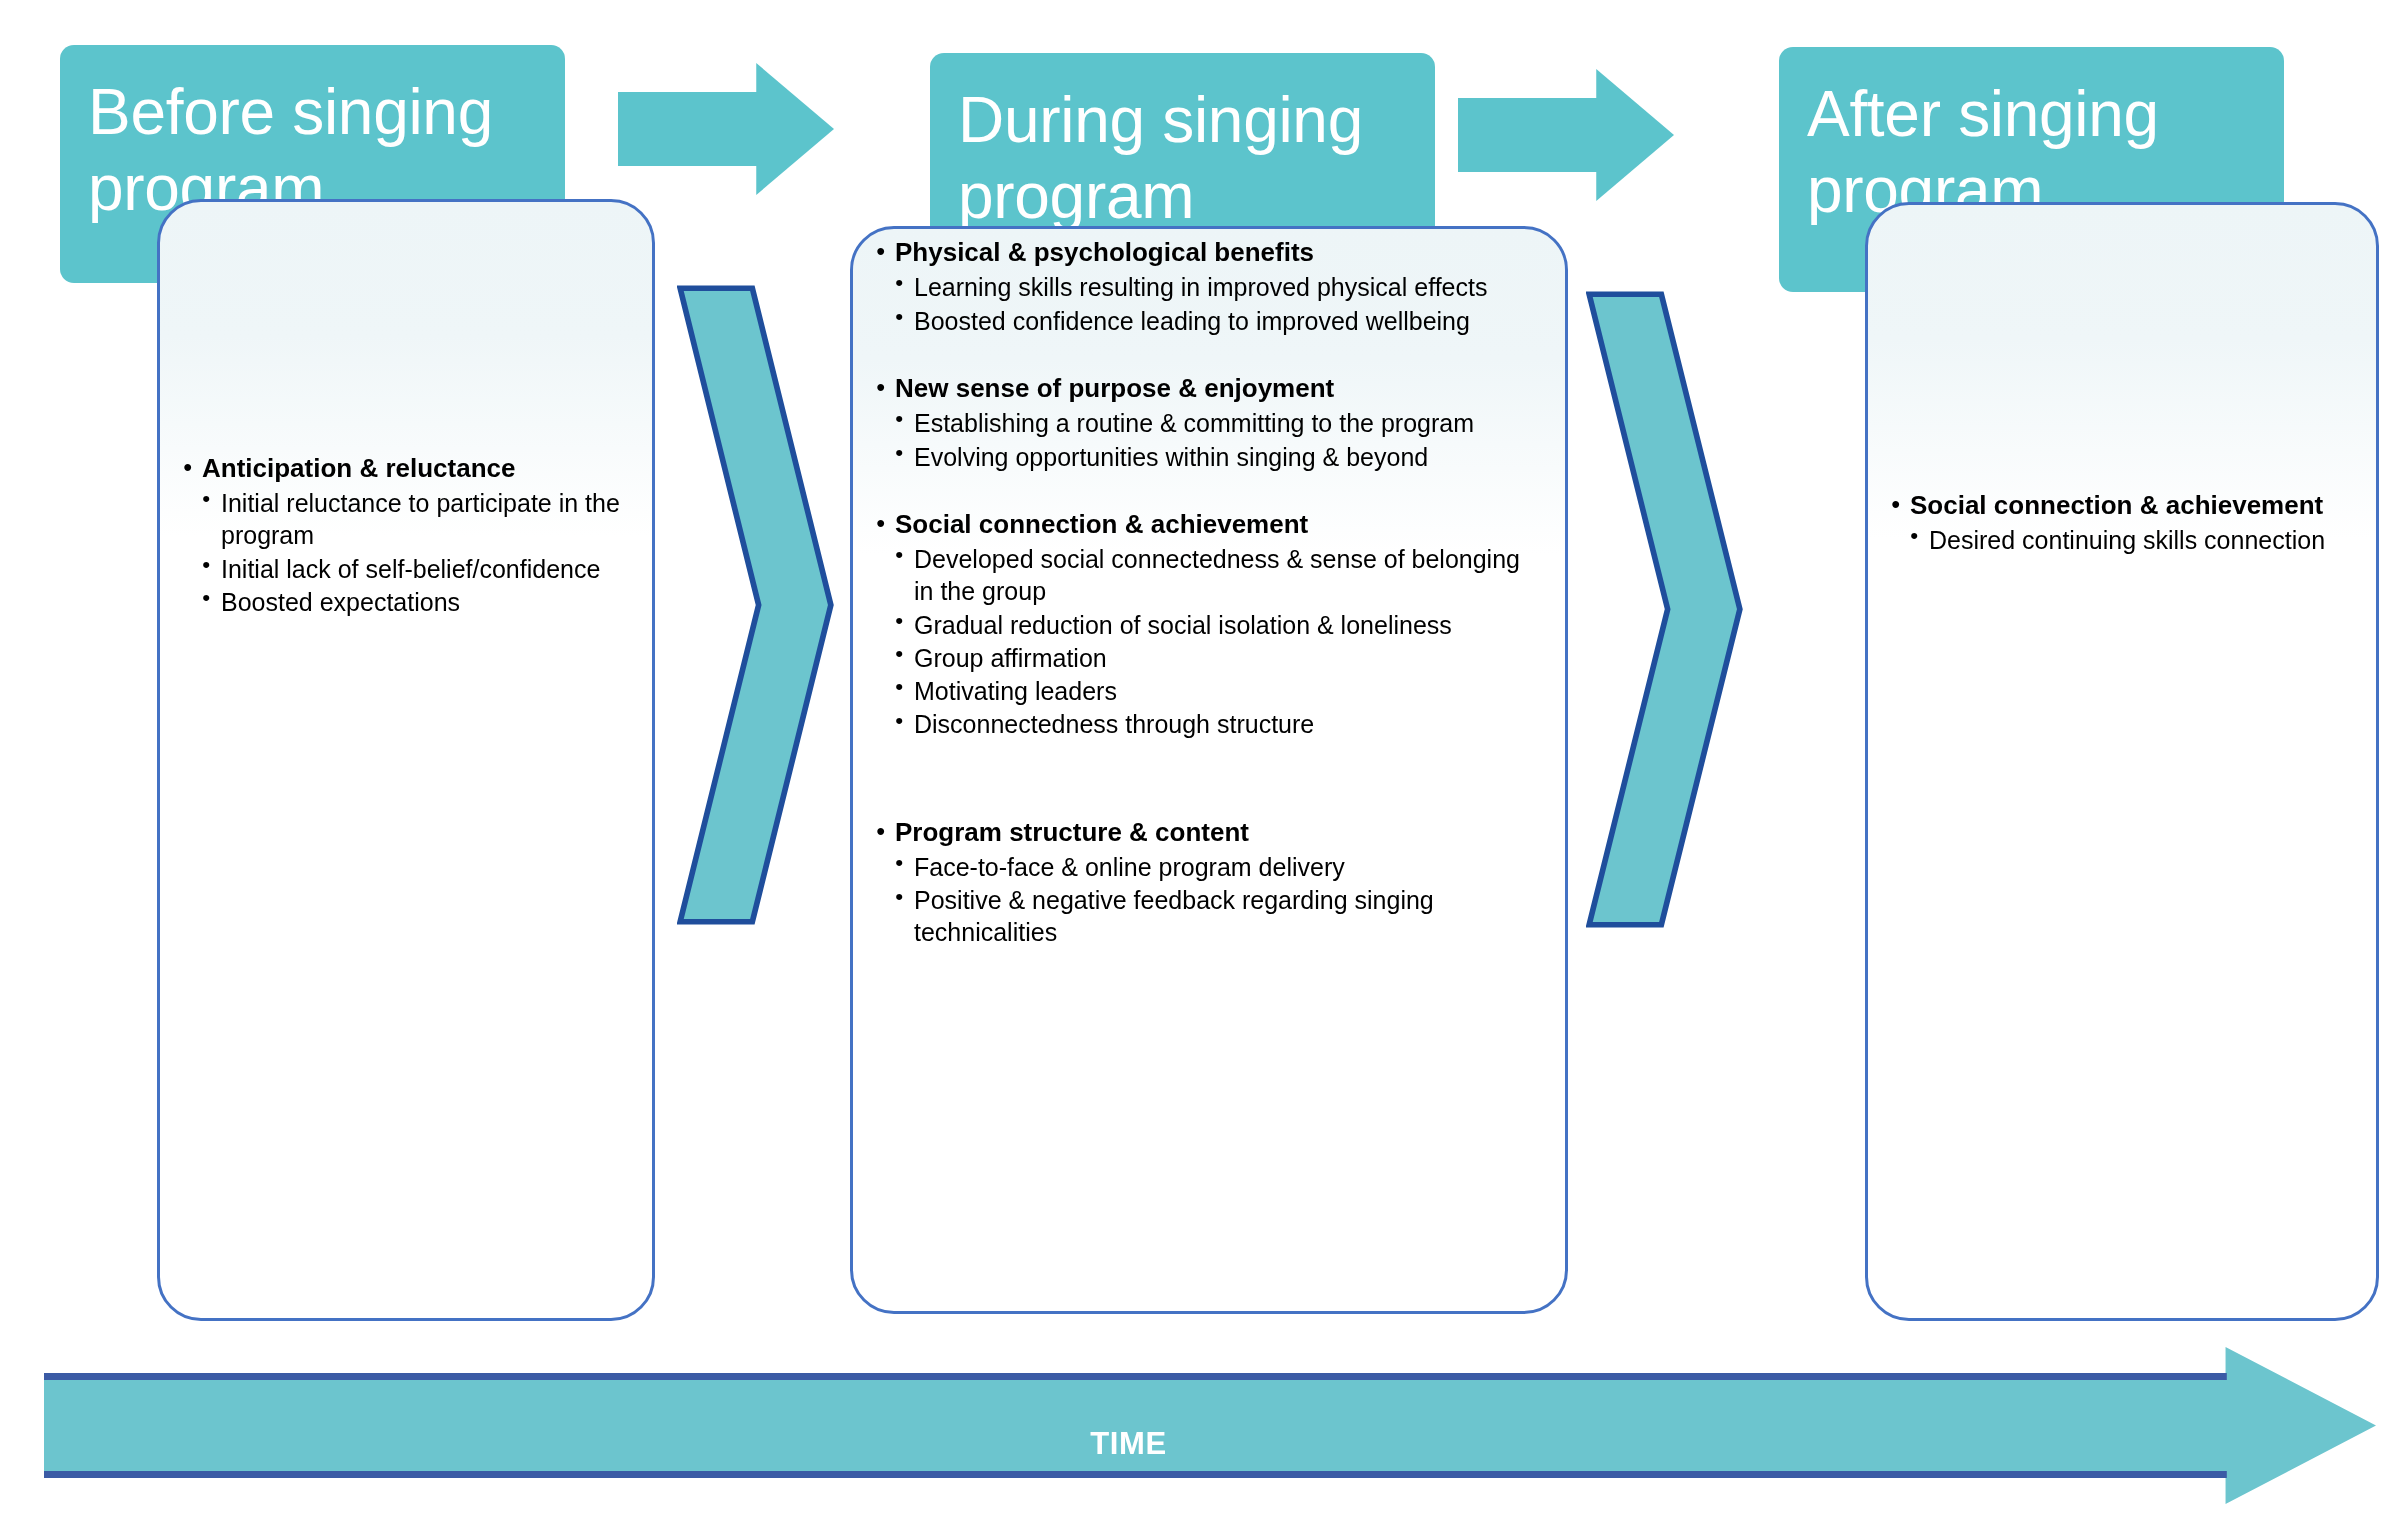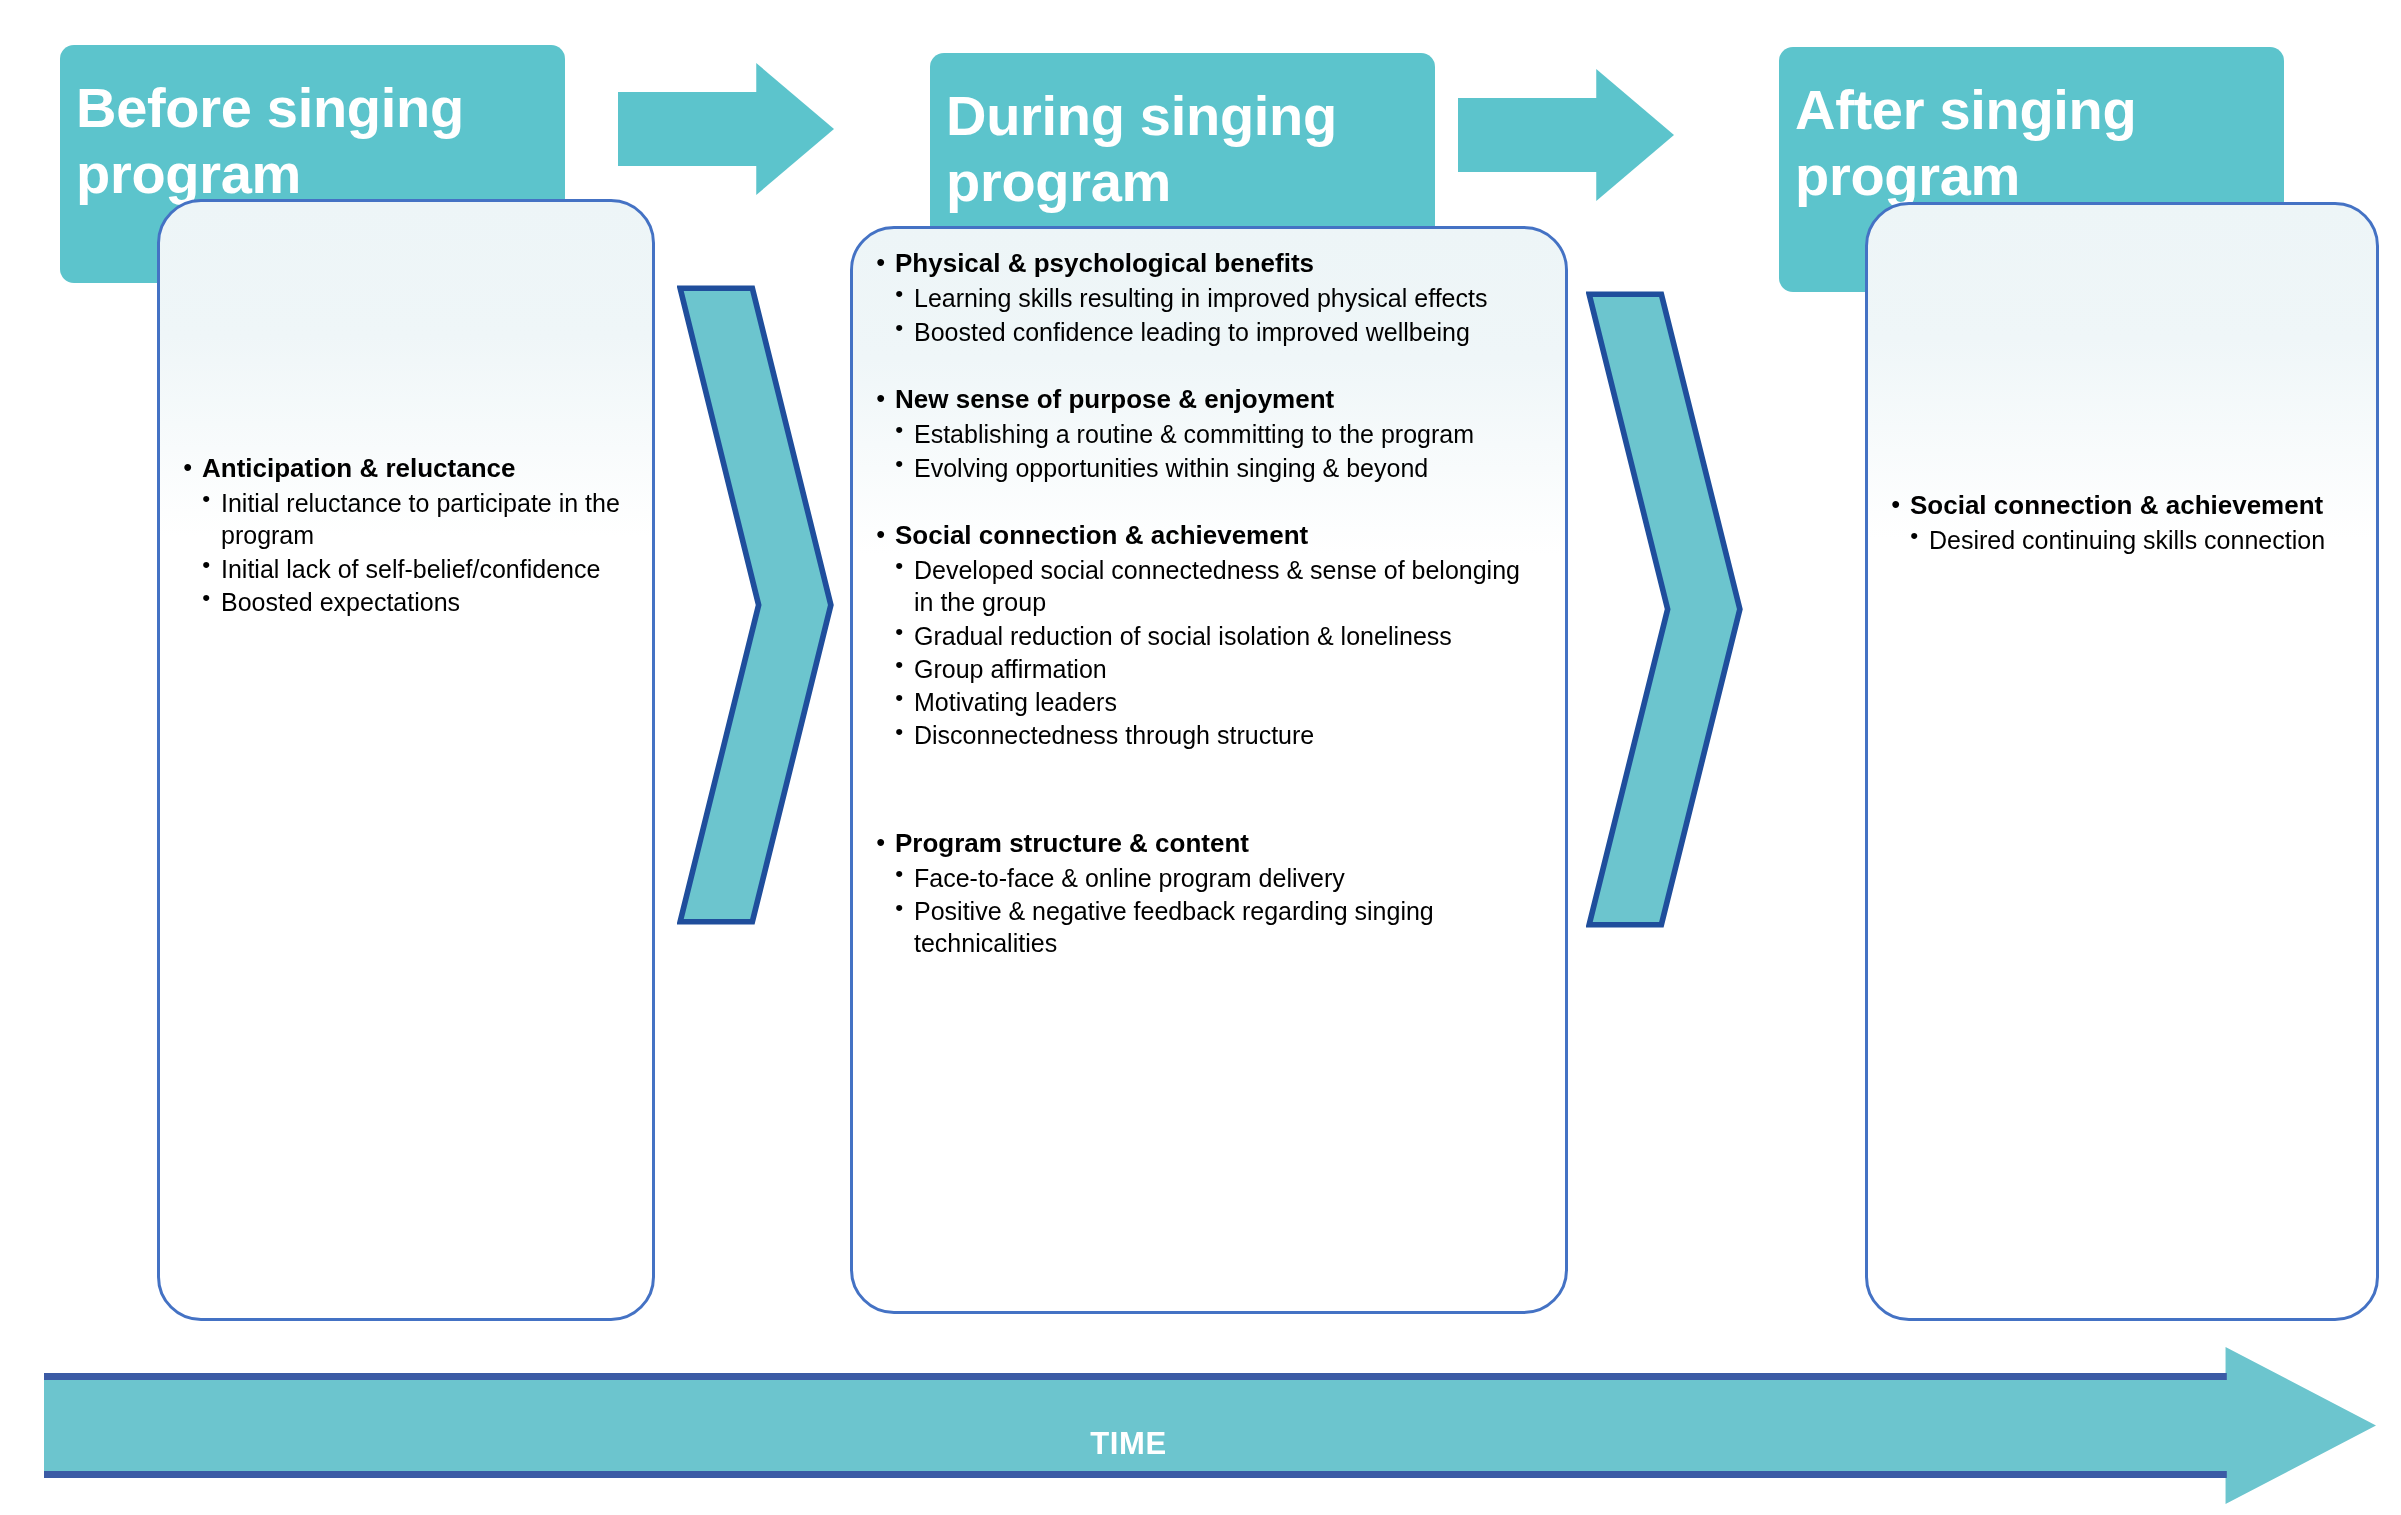--- a/index.html
+++ b/index.html
@@ -13,25 +13,25 @@
     background:#ffffff;
     overflow:hidden;
   }
 
   
   .phase-header{
     position:absolute;
     background:#5CC4CC;
     border-radius:14px;
     color:#ffffff;
-    font-weight:bold;
-    font-size:56px;
+    font-weight:normal;
+    font-size:64px;
     line-height:1.18;
     letter-spacing:-0.3px;
-    padding:30px 28px 0 16px;
+    padding:30px 28px 0 28px;
     box-sizing:border-box;
     z-index:2;
   }
 
   
   .phase-card{
     position:absolute;
     border:3.8px solid #4472C4;
     border-radius:44px;
     box-sizing:border-box;
@@ -167,21 +167,21 @@
 
   <svg class="chevron" style="left:677px; top:282px; width:157px; height:646px;" viewBox="0 0 250 1030" preserveAspectRatio="none">
     <polygon points="5,10 120,10 245,515 120,1020 5,1020 130,515" fill="#6CC5CE" stroke="#1F4E9C" stroke-width="9"></polygon>
   </svg>
 
   <div class="phase-header" style="left:930px; top:53px; width:505px; height:263px;">
     <span>During singing program</span>
   </div>
 
   <div class="phase-card" style="left:850px; top:226px; width:718px; height:1088px;">
-    <div class="card-body" style="top:19px;">
+    <div class="card-body" style="top:8px;">
 
       <ul class="lvl1">
 
         <li class="theme">
           <div class="theme-title">Physical &amp; psychological benefits</div>
           <ul class="lvl2">
             <li>Learning skills resulting in improved physical effects</li>
             <li>Boosted confidence leading to improved wellbeing</li>
           </ul>
         </li>

